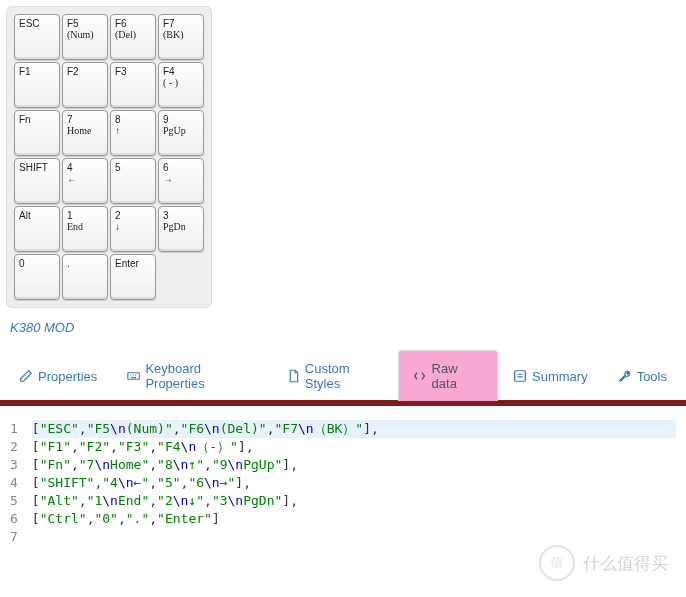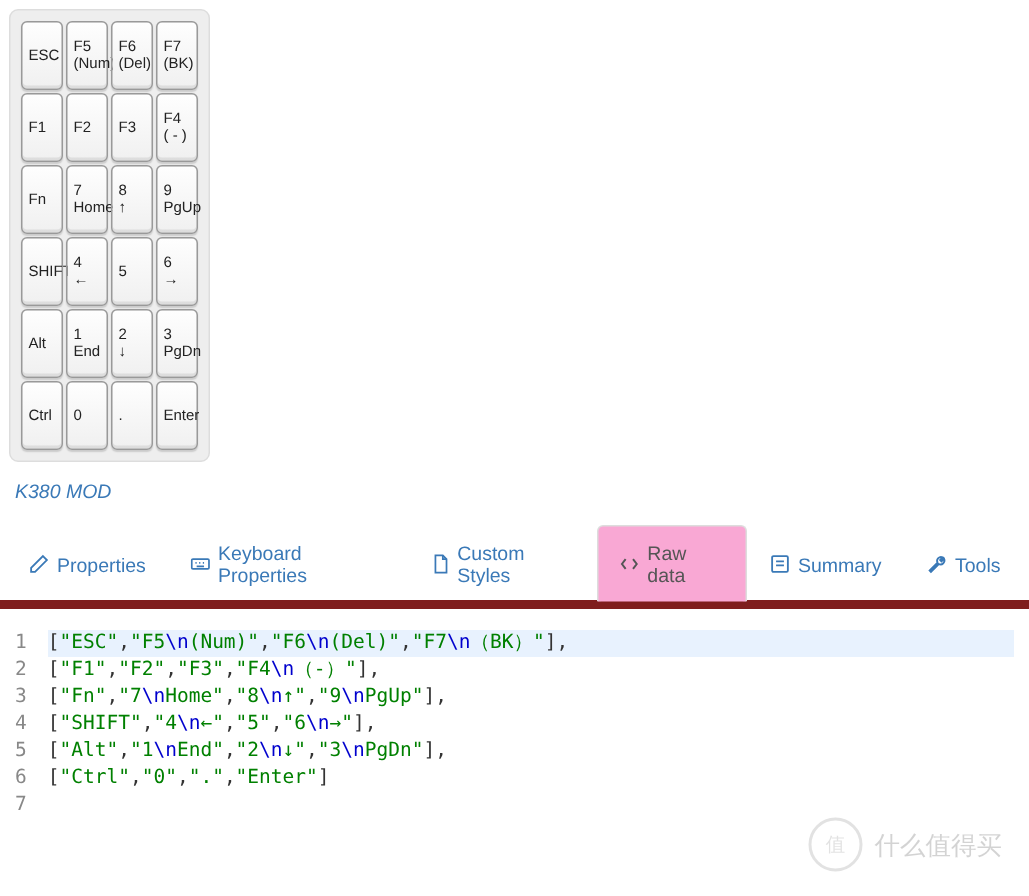--- a/index.html
+++ b/index.html
@@ -10,38 +10,38 @@
     padding: 6px;
     background: #eeeeee;
     border: 1px solid #ddd;
     border-radius: 6px;
     margin: 6px;
   }
   
   .kb-row { display: flex; }
   
   .key {
-    width: 28px;
+    width: 46px;
     height: 46px;
     margin: 1px;
     background: linear-gradient(#fefefe, #f0f0f0);
     border: 1px solid #999;
     border-radius: 4px;
     box-shadow: inset 0 -2px 0 rgba(0,0,0,0.08), 0 1px 1px rgba(0,0,0,0.15);
     position: relative;
     font-size: 10px;
     color: #222;
     padding: 3px 4px;
     display: flex;
     flex-direction: column;
-    justify-content: center;
+    justify-content: flex-start;
     cursor: pointer;
   }
   .key .top { text-align: left; }
-  .key .bot { text-align: left; font-size: 10px; }
+  .key .bot { text-align: left; font-size: 10px; font-family: Liberation Serif, serif; }
 
   .layout-name {
     color: #3a79b7;
     font-size: 13px;
     margin: 6px 10px 14px 10px;
     font-style: italic;
   }
   
   .tabs {
     display: flex;
@@ -194,24 +194,20 @@
       </div>
       <div class="key">
         <div class="top">2</div>
         <div class="bot">↓</div>
       </div>
       <div class="key">
         <div class="top">3</div>
         <div class="bot">PgDn</div>
       </div>
     </div><div class="kb-row">
-      <div class="key">
-        <div class="top">Ctrl</div>
-        <div class="bot"></div>
-      </div>
       <div class="key">
         <div class="top">0</div>
         <div class="bot"></div>
       </div>
       <div class="key">
         <div class="top">.</div>
         <div class="bot"></div>
       </div>
       <div class="key">
         <div class="top">Enter</div>

